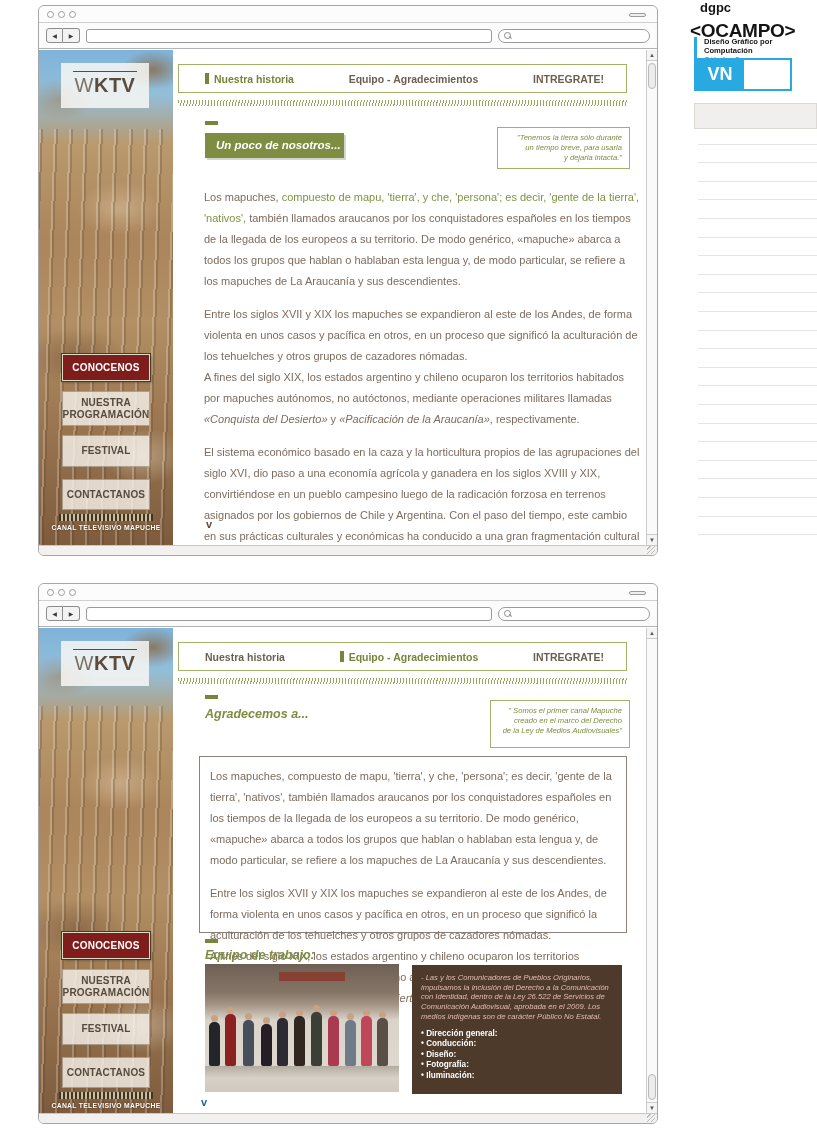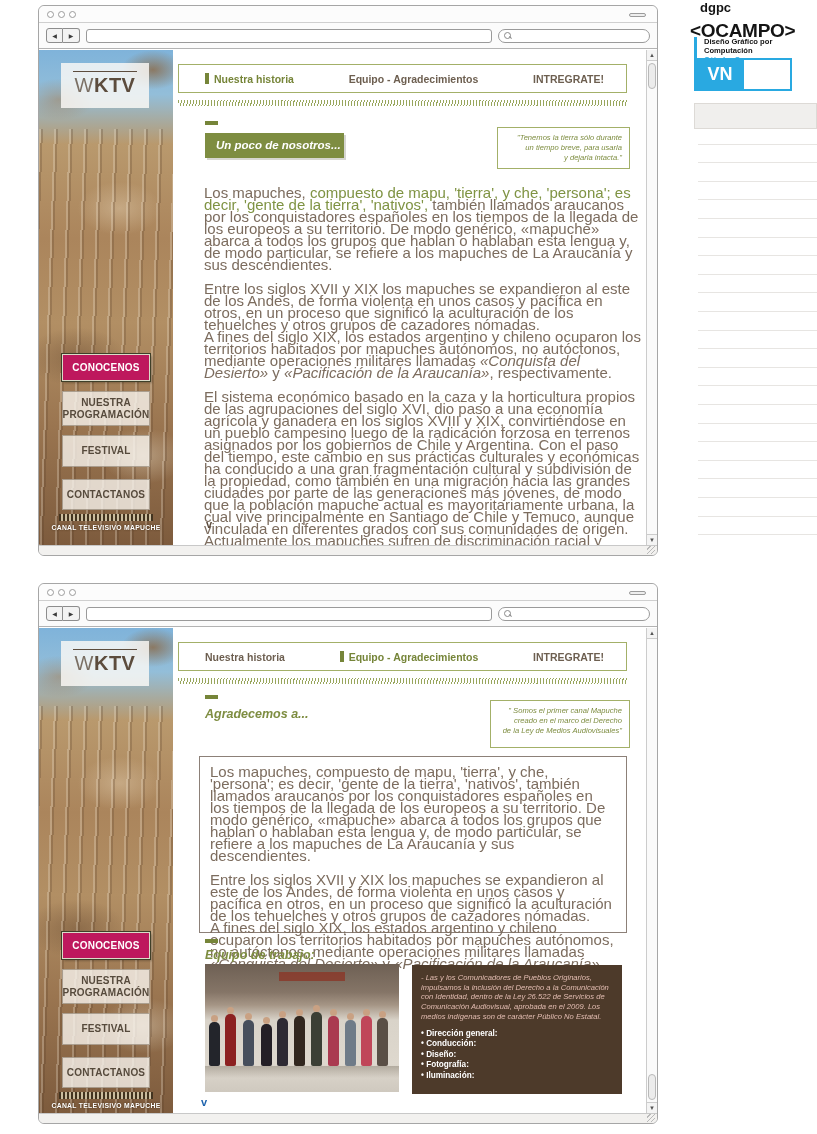--- a/index.html
+++ b/index.html
@@ -62,21 +62,21 @@
       rgba(80,55,35,.32) 2px 4px, transparent 4px 15px); }
   .wktv { position:absolute; left:22px; top:13px; width:88px; height:45px;
     background:rgba(252,250,246,.82); color:#5c4c3d; font-size:20px; letter-spacing:.5px;
     display:flex; align-items:center; justify-content:center; }
   .wktv::before { content:''; position:absolute; top:8px; left:12px; right:12px; height:1px; background:#5c4c3d; }
   .wktv .w { font-weight:400; opacity:.78; } .wktv .ktv { font-weight:800; }
   .sb-btn { position:absolute; left:23px; width:88px; background:rgba(247,244,238,.8);
     border:1px solid rgba(100,85,65,.45); color:#564a3c; font-weight:700; font-size:10px;
     text-align:center; display:flex; align-items:center; justify-content:center;
     line-height:1.15; letter-spacing:.2px; cursor:pointer; }
-  .sb-btn.active { background:#be185d; color:#fff; border:1px solid #dcdcc8;
+  .sb-btn.active { background:#7f1d1d; color:#fff; border:1px solid #dcdcc8;
     box-shadow:0 0 0 1px #3f3f28, 2px 2px 2px rgba(0,0,0,.25); }
   .ribbon { position:absolute; left:20px; top:464px; width:94px; height:7px;
     background:repeating-linear-gradient(90deg,#42331f 0 2px,#cbbd9f 2px 4px); }
   .tagline { position:absolute; left:0; right:0; top:474px; text-align:center; color:#fff;
     font-size:6.8px; font-weight:700; letter-spacing:.3px; text-shadow:0 0 2px rgba(60,40,20,.9); }
 
   
   .main { position:absolute; left:134px; top:0; right:11px; bottom:0; background:#fff; }
   .pagenav { position:absolute; left:5px; top:14px; width:449px; height:29px;
     border:1px solid #a3b068; display:flex; align-items:center; justify-content:space-between;
@@ -90,21 +90,21 @@
   .dash { position:absolute; width:13px; height:4px; background:#768539; }
   .heading-box { position:absolute; left:32px; top:83px; width:139px; height:25px;
     background:#7e8d41; color:#fff; font-style:italic; font-weight:700; font-size:11.5px;
     line-height:25px; padding-left:11px; box-shadow:2px 2px 0 rgba(90,90,70,.25); }
   .heading-text { position:absolute; left:32px; color:#7e8d41; font-style:italic;
     font-weight:700; font-size:12.5px; }
   .quote-box { position:absolute; border:1px solid #a3b068; color:#7e8d41; font-style:italic;
     font-size:7.6px; line-height:10px; text-align:right; padding:5px 7px; white-space:pre-line; }
   .q1 { left:324px; top:77px; width:133px; height:42px; }
   .q2 { left:317px; top:72px; width:140px; height:48px; }
-  .body-text { font-size:15px; line-height:12px; color:#7c6c5e; }
+  .body-text { font-size:11px; line-height:21px; color:#7c6c5e; }
   .body-text p { margin:0 0 12px 0; }
   .body-text .pre { white-space:pre-line; }
   .body-text .hl { color:#7f9343; }
   #w1-article { position:absolute; left:31px; top:137px; width:438px; }
   .text-frame { position:absolute; left:26px; top:128px; width:428px; height:177px;
     border:1px solid #8c8078; padding:9px 10px; }
   .text-frame p:last-child { margin-bottom:0; }
   .more { position:absolute; font-weight:800; font-size:11px; cursor:pointer; }
   .more.brown { color:#5c4c3d; } .more.blue { color:#1f64ae; }
 

